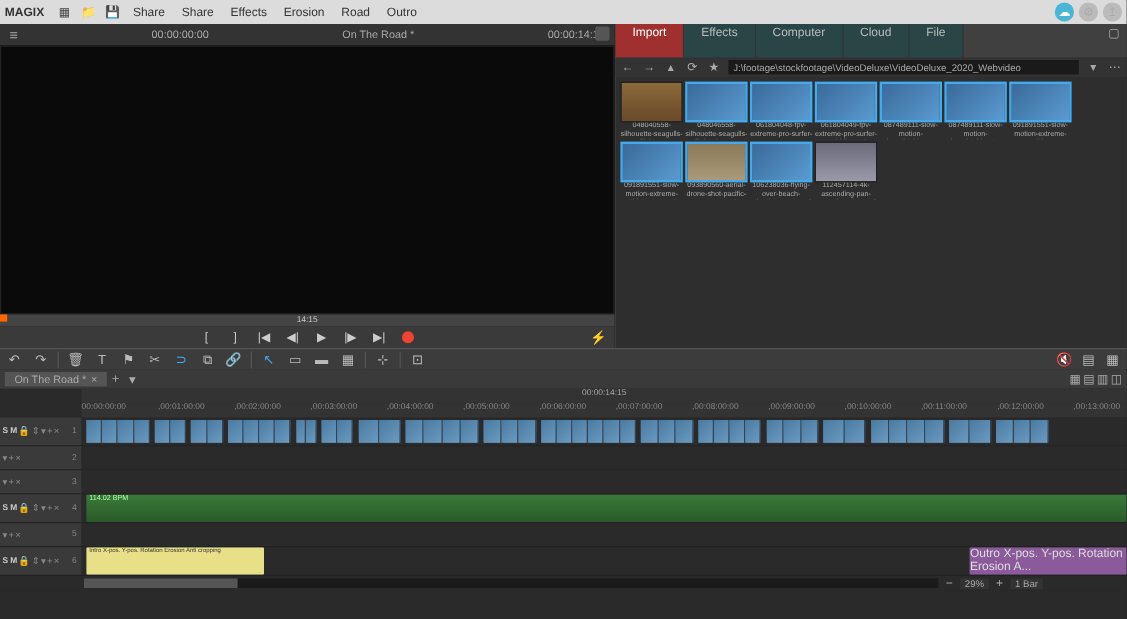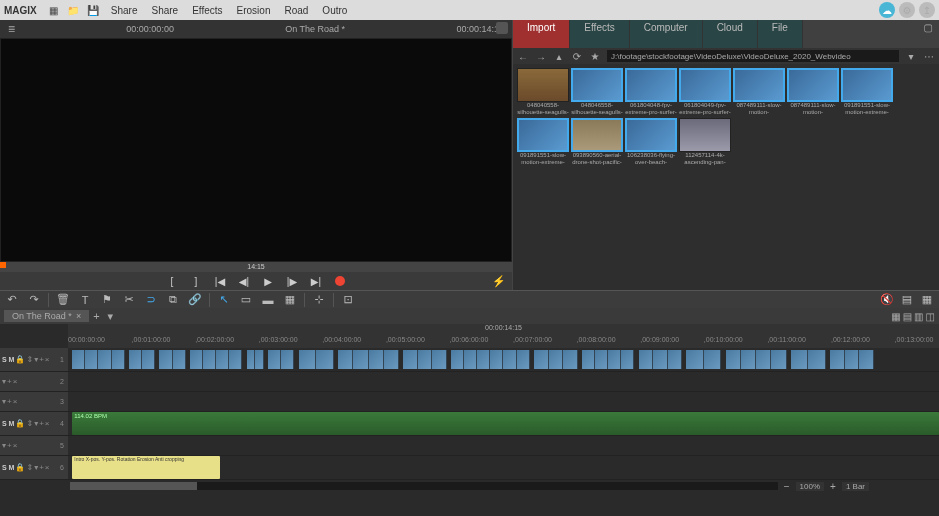--- a/index.html
+++ b/index.html
@@ -414,25 +414,28 @@
           <span class="ic">⇕</span>
           <span class="ic">▾</span>
           <span class="ic">+</span>
           <span class="ic">×</span>
           <span class="num">6</span>
         </div>
       <div class="track-content">
         <div class="clip title" style="left:0.5%;width:17%">
             <div class="txt">Intro   X-pos.   Y-pos.   Rotation   Erosion   Anti cropping</div>
           </div>
+        <div class="clip title-purple" style="right:0;width:15%">
+            <div class="txt" style="color:#ddd">Outro   X-pos.   Y-pos.   Rotation   Erosion   A...</div>
+          </div>
       </div>
     </div>
   </div>
   <div class="scroll-bar">
     <div class="track-sb">
         <div class="thumb-sb"></div>
       </div>
     <span>−</span>
-    <span class="zoom">100%</span>
+    <span class="zoom">29%</span>
     <span>+</span>
     <span class="zoom">1 Bar</span>
   </div>
 </div>
 
 </body></html>

